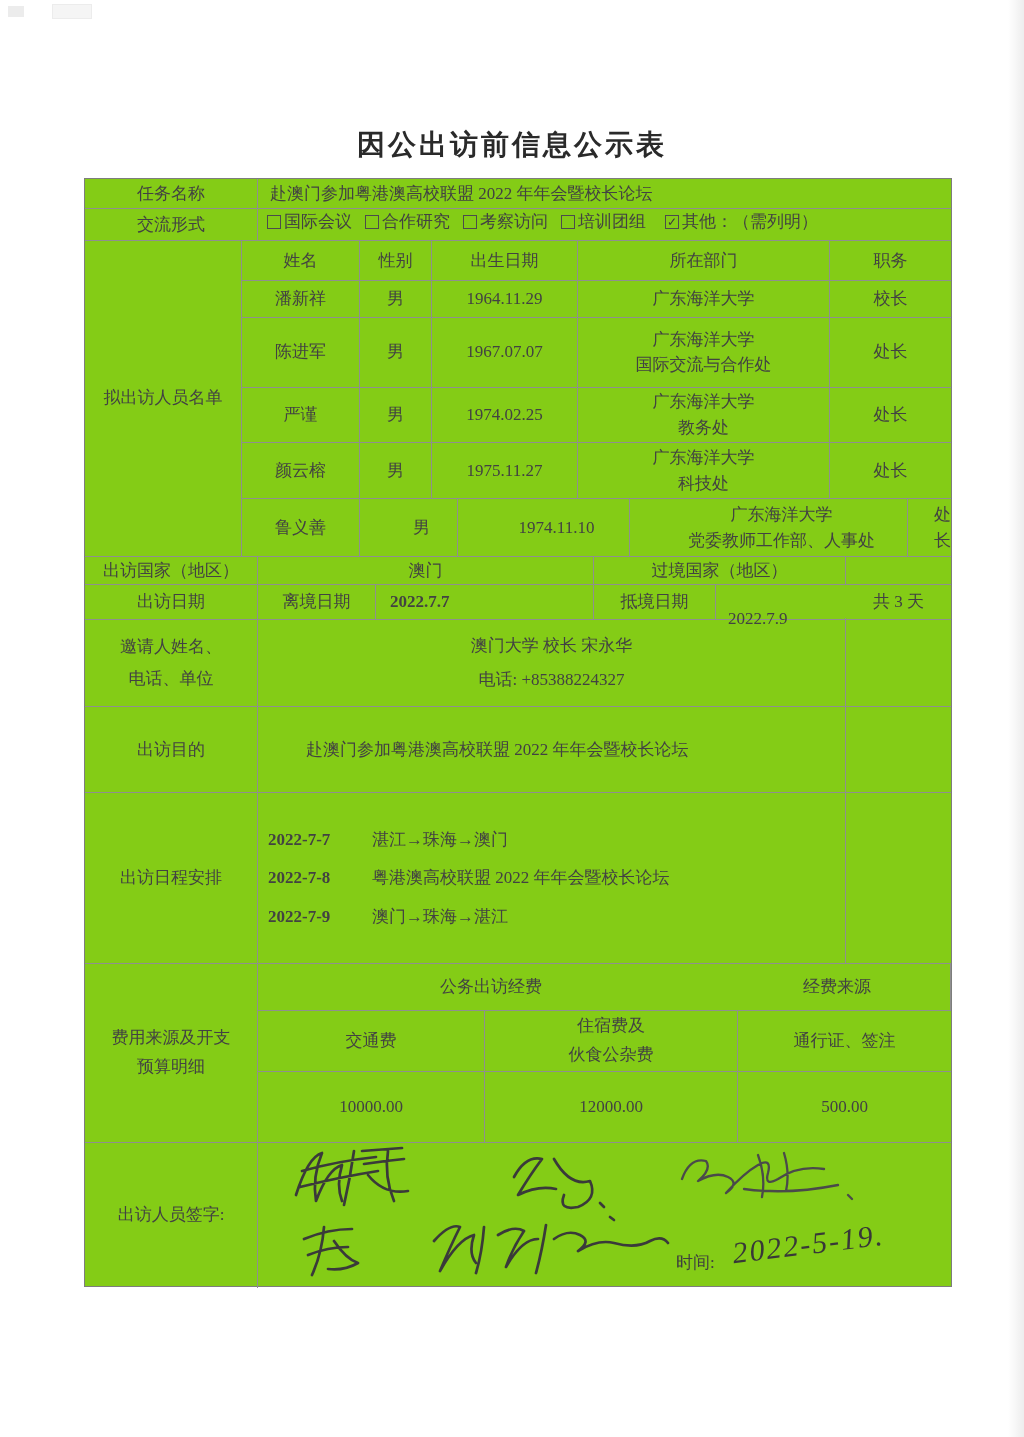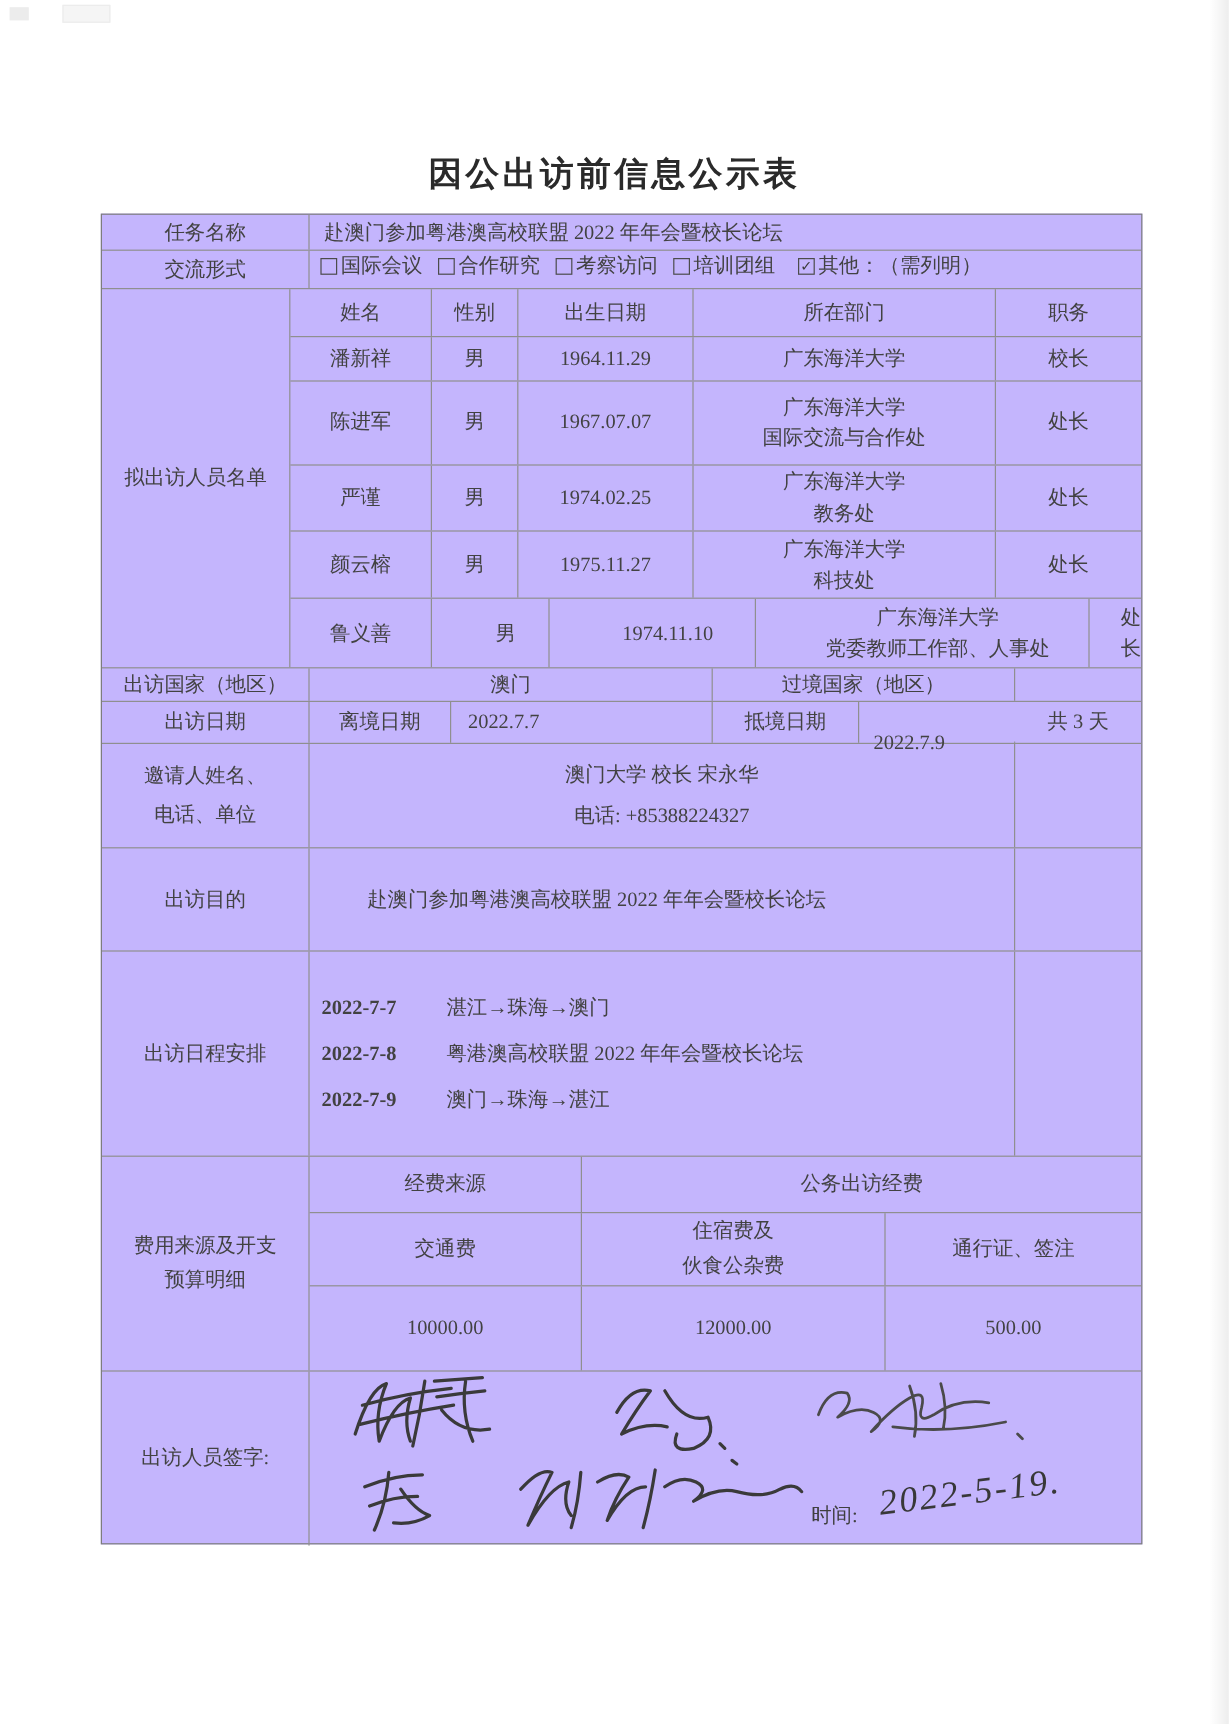--- a/index.html
+++ b/index.html
@@ -21,21 +21,21 @@
 
   .doc-title {
     position:absolute; top:126px; left:0; width:100%;
     text-align:center; font-size:28px; font-weight:bold;
     color:#2a2a2a; letter-spacing:3px;
   }
 
   .form-table {
     position:absolute; left:84px; top:178px; width:868px; height:1109px;
     border:1px solid #7d7d7d;
-    background:#c4b5fd;
+    background:#84cc16;
   }
   .trow { display:flex; width:100%; border-bottom:1px solid #8f8f8f; }
   .cell {
     border-right:1px solid #8f8f8f;
     display:flex; flex-direction:column;
     align-items:center; justify-content:center;
     text-align:center; font-size:17px; color:#424242; line-height:1.5;
   }
   .cell.nr { border-right:none; }
   .cell.left { align-items:flex-start; text-align:left; }
@@ -191,21 +191,21 @@
     <div class="trow" style="height:28px;">
       <div class="cell" style="width:173px;font-family:Liberation Serif, serif;">出访国家（地区）</div>
       <div class="cell" style="width:336px;">澳门</div>
       <div class="cell" style="width:252px;">过境国家（地区）</div>
       <div class="cell nr" style="flex:1;"></div>
     </div>
 
     <div class="trow" style="height:35px;">
       <div class="cell" style="width:173px;">出访日期</div>
       <div class="cell" style="width:118px;">离境日期</div>
-      <div class="cell left" style="width:218px; padding-left:14px;">2022.7.7</div>
+      <div class="cell left" style="width:218px; padding-left:14px;font-weight:bold;">2022.7.7</div>
       <div class="cell" style="width:122px;">抵境日期</div>
       <div class="cell left" style="width:130px; padding-left:12px;margin-top:33px;">2022.7.9</div>
       <div class="cell nr" style="flex:1;">共 3 天</div>
     </div>
 
     <div class="trow" style="height:87px;">
       <div class="cell" style="width:173px; line-height:1.9;">
         <span>邀请人姓名、</span>
         <span>电话、单位</span>
       </div>
@@ -241,22 +241,22 @@
       <div class="cell nr" style="flex:1;"></div>
     </div>
 
     <div class="band" style="height:179px;">
       <div class="band-label">
         <span>费用来源及开支</span>
         <span>预算明细</span>
       </div>
       <div class="band-body">
         <div class="trow" style="height:47px;">
+          <div class="cell nr" style="flex:1;">公务出访经费</div>
           <div class="cell" style="width:227px;">经费来源</div>
-          <div class="cell nr" style="flex:1;">公务出访经费</div>
         </div>
         <div class="trow" style="height:62px;">
           <div class="cell" style="width:227px;">交通费</div>
           <div class="cell" style="width:253px; line-height:1.7;">
             <span>住宿费及</span>
             <span>伙食公杂费</span>
           </div>
           <div class="cell nr" style="flex:1;">通行证、签注</div>
         </div>
         <div class="trow" style="height:70px;">

